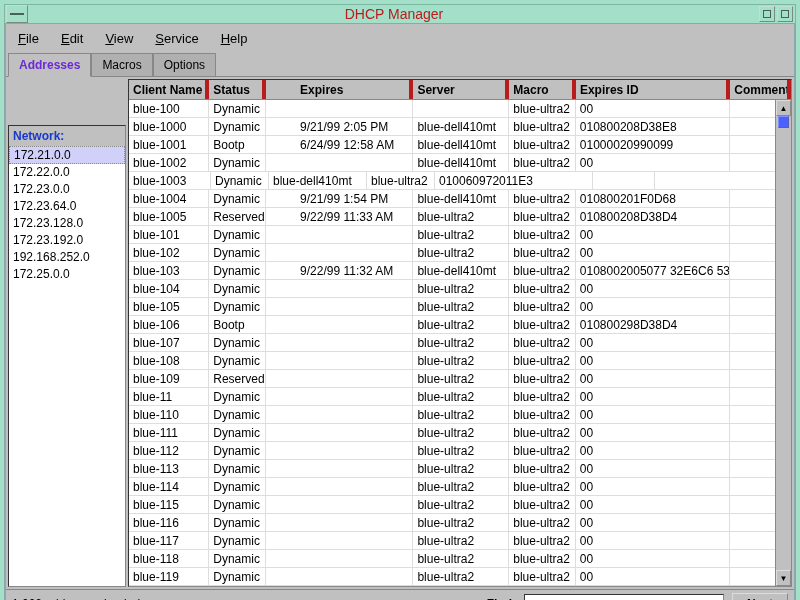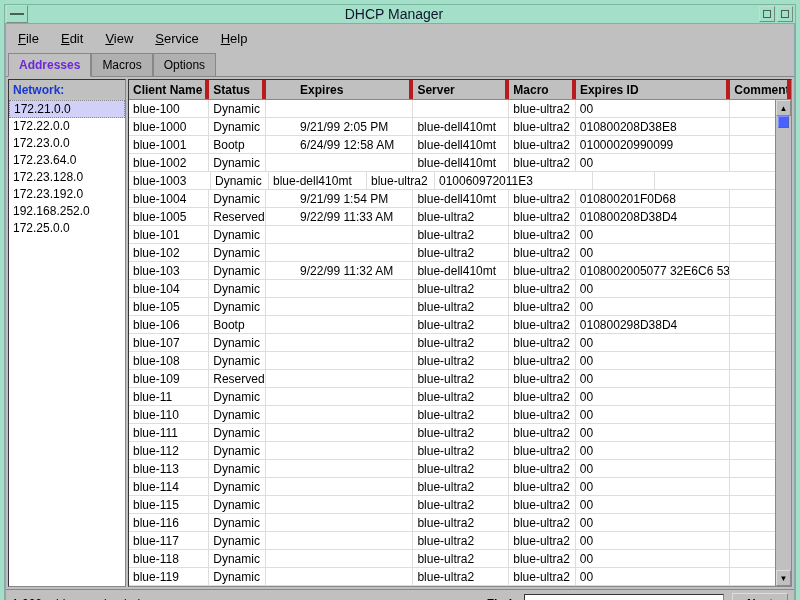--- a/index.html
+++ b/index.html
@@ -1,33 +1,33 @@
 <!DOCTYPE html>
 <html><head>
 <meta charset="utf-8">
 <style>
 * { box-sizing: border-box; margin: 0; padding: 0; }
 body { font-family: Helvetica, Arial, sans-serif; font-size: 12px; background: #a4e0c9; width: 800px; height: 600px; overflow: hidden; }
 .window { width: 800px; height: 600px; background: #a4e0c9; padding: 4px; display: flex; flex-direction: column; }
 .titlebar { background: #a4e0c9; height: 20px; display: flex; align-items: center; border: 1px solid #7ab8a0; border-bottom: none; }
 .titlebar .menu-btn { width: 22px; height: 18px; border: 1px outset #c0e0d0; margin: 0 1px; background: #a4e0c9; display:flex; align-items:center; justify-content:center; }
 .titlebar .menu-btn .dash { width: 14px; height: 2px; background:#4a6050; }
-.titlebar .title { flex: 1; text-align: center; font-size: 14px; color: #0f172a; }
+.titlebar .title { flex: 1; text-align: center; font-size: 14px; color: #b91c1c; }
 .titlebar .btns { display:flex; gap:2px; margin-right:2px;}
 .titlebar .sq { width:16px; height:16px; border:1px outset #c0e0d0; background:#a4e0c9; position:relative;}
 .titlebar .sq::after { content:''; position:absolute; top:3px; left:3px; right:3px; bottom:3px; border:1px solid #4a6050;}
 .app-body { background: #c0c0c0; flex:1; display:flex; flex-direction:column; border: 2px solid #8aa; border-top:1px solid #8aa;}
 .menubar { display:flex; gap:22px; padding: 4px 12px; background:#c0c0c0; height:28px; align-items:center; }
 .menubar span { font-size:13px; }
 .menubar span u { text-decoration: underline; }
 .tabs-row { display:flex; background:#c0c0c0; padding: 0 2px; }
 .tab { padding: 4px 10px; border:1px solid #888; background:#b0b0b0; font-size:12px; cursor:pointer; position:relative; top:1px;}
 .tab.active { background:#c0c0c0; border-bottom:1px solid #c0c0c0; font-weight:bold; color:#6d28d9;}
 .content-area { flex:1; display:flex; border-top:1px solid #888; min-height:0; padding:2px;}
-.sidebar { width:118px; background:#fff; border:1px inset #888; display:flex; flex-direction:column; }
+.sidebar { width:118px; background:#fff; border:1px inset #888; display:flex; flex-direction:column;margin-top:46px; }
 .sidebar-header { color:#1838d0; font-weight:bold; padding:3px 4px; font-size:12px; background:#c0c0c0;}
 .sidebar-item { padding:1px 4px; font-size:12px; cursor:pointer; border-bottom:1px dotted transparent;}
 .sidebar-item.selected { background:#d0d0f8; border:1px dotted #888; }
 .table-wrap { flex:1; display:flex; flex-direction:column; min-width:0; border:1px inset #888; background:#fff; margin-left:2px; position:relative;}
 .table-header { display:flex; background:#c0c0c0; border-bottom:1px solid #888; height:20px; }
 .th { border-right:4px solid #b91c1c; padding:2px 4px; font-weight:bold; font-size:12px; display:flex; align-items:center; overflow:hidden; white-space:nowrap;}
 .tbody { flex:1; overflow:hidden; }
 .row { display:flex; height:18px; border-bottom:1px solid #ddd; }
 .td { border-right:1px solid #ddd; padding:1px 4px; font-size:12px; overflow:hidden; white-space:nowrap; display:flex; align-items:center;}
 .scrollbar { position:absolute; right:0; top:20px; bottom:0; width:16px; background:#c0c0c0; border-left:1px solid #888; }

